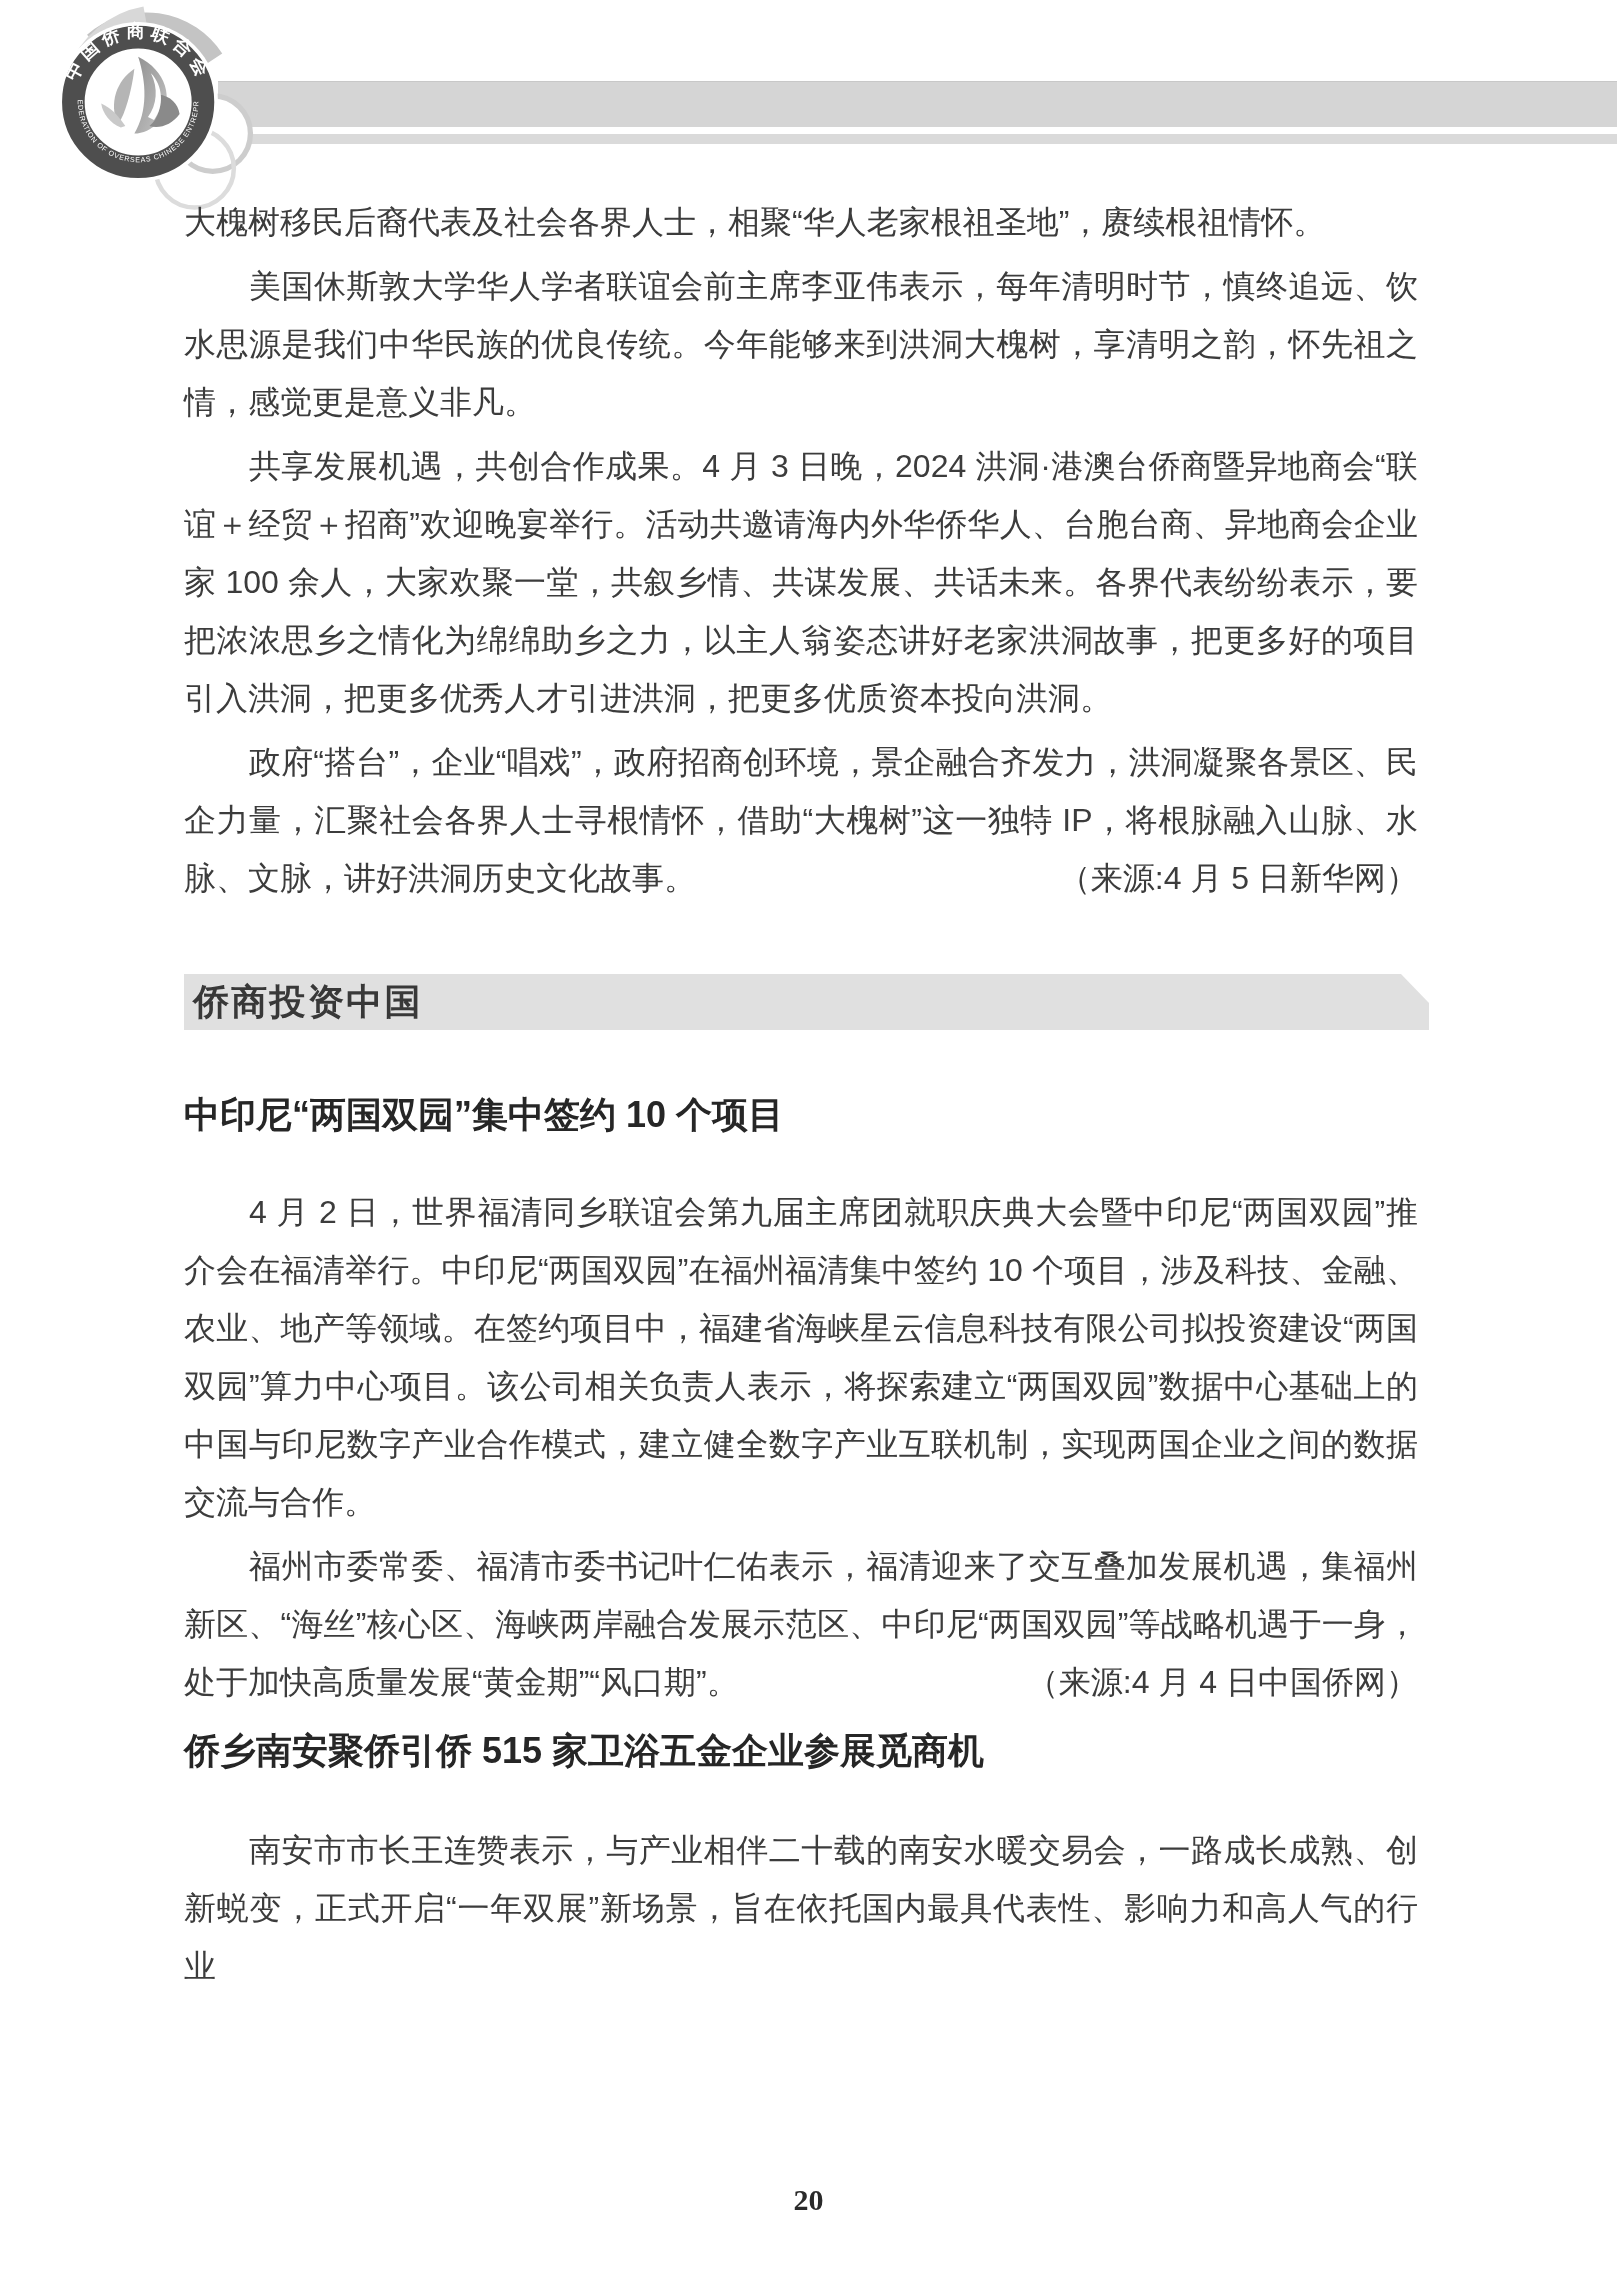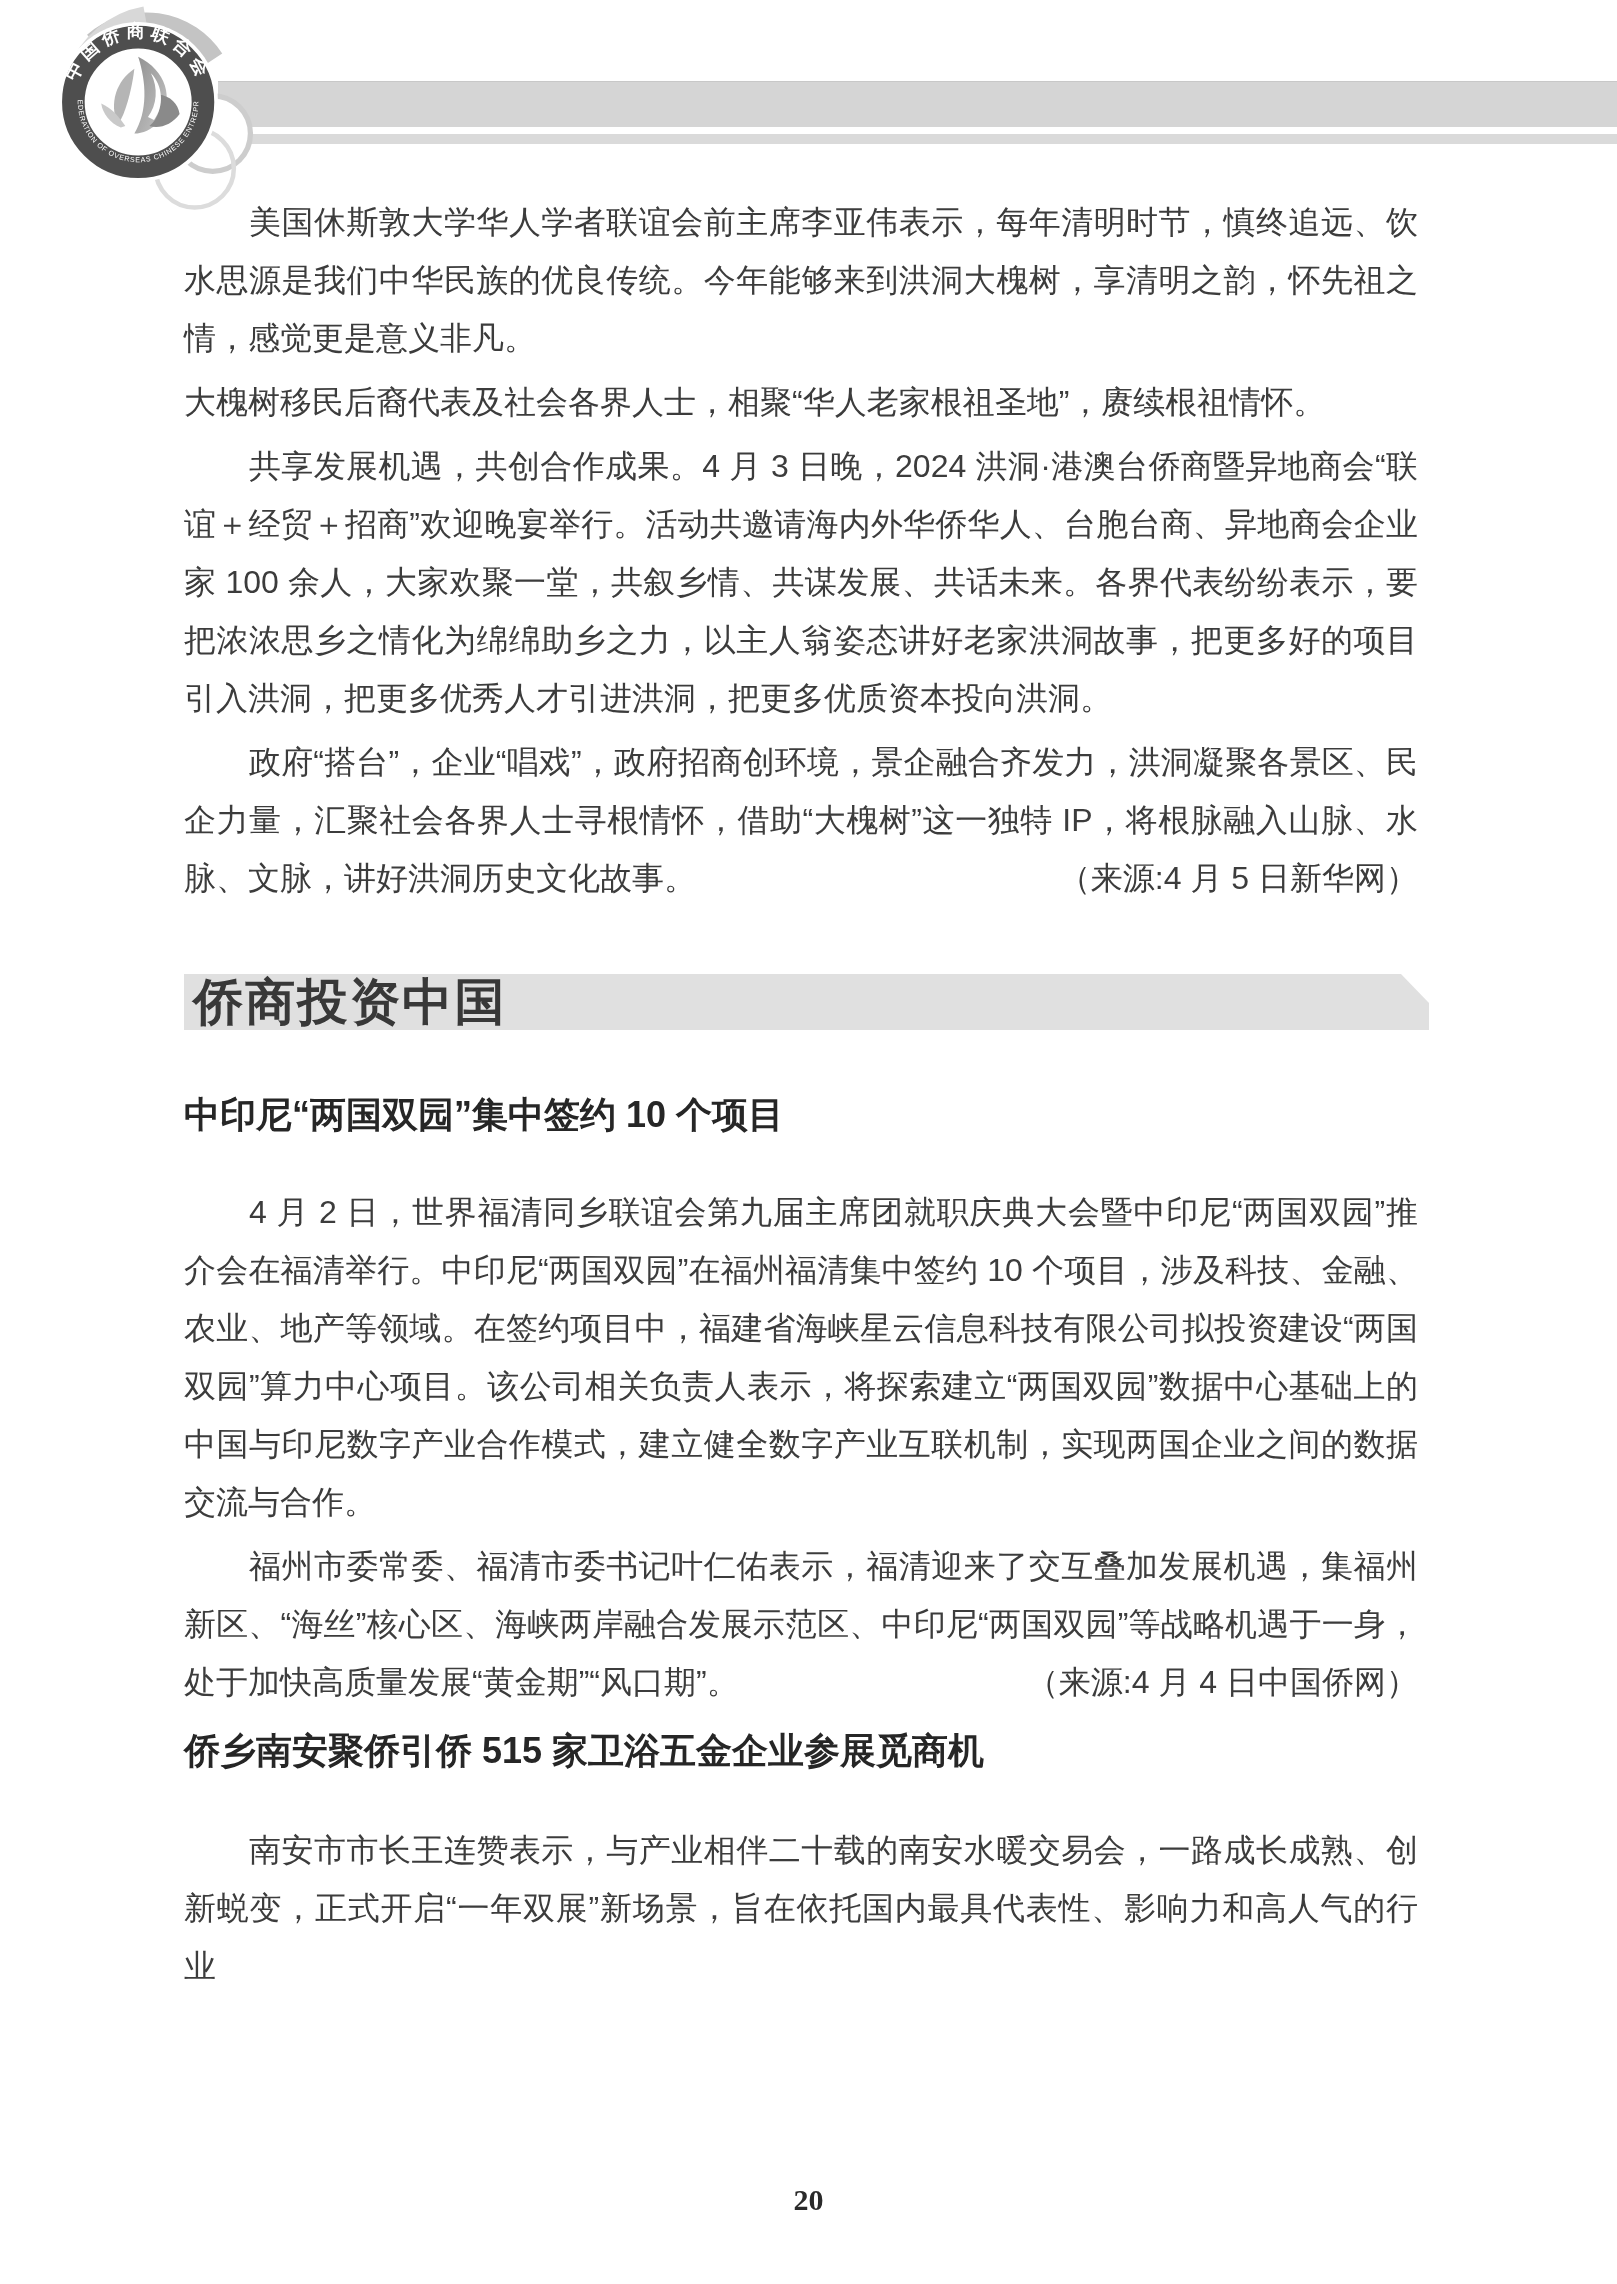--- a/index.html
+++ b/index.html
@@ -21,21 +21,21 @@
     text-align:justify;text-justify:inter-ideograph;}
   .indent{text-indent:65px;}
   .source{float:right;}
   #intro{top:193px;}
   #a1-body{top:1183px;}
   #a2-body{top:1821px;}
   
   .section-band{position:absolute;left:184px;top:974px;width:1245px;height:56px;
     background:#e0e0e0;
     clip-path:polygon(0 0,1217px 0,100% 29px,100% 100%,0 100%);}
-  .band-text{font-family:"Liberation Serif",serif;font-weight:bold;font-size:50px;
+  .band-text{font-family:"Liberation Serif",serif;font-weight:bold;font-size:36px;
     line-height:57px;color:#383838;padding-left:9px;letter-spacing:2.3px;}
   
   .article-title{position:absolute;left:184px;width:1234px;text-align:left;
     font-weight:bold;font-size:36px;line-height:47px;color:#262626;}
   #a1-title{top:1091px;}
   #a2-title{top:1727px;}
   
   .page-number{position:absolute;left:0;width:1617px;top:2183px;text-align:center;
     font-family:"Liberation Serif",serif;font-size:30px;color:#2a2a2a;font-weight:bold;}
 </style>
@@ -75,22 +75,22 @@
 
     <text font-family="Liberation Sans, sans-serif" font-size="24" font-weight="bold" fill="#ffffff" letter-spacing="7">
       <textPath href="#arcTop" startOffset="50%" text-anchor="middle">中国侨商联合会</textPath>
     </text>
     <text font-family="Liberation Sans, sans-serif" font-size="9.5" fill="#ffffff" letter-spacing="1">
       <textPath href="#arcBot" startOffset="50%" text-anchor="middle">CHINA FEDERATION OF OVERSEAS CHINESE ENTREPRENEURS</textPath>
     </text>
   </svg>
 
   <div class="content" id="intro">
+    <p class="body-p"><span>大槐树移民后裔代表及社会各界人士，相聚“华人老家根祖圣地”，赓续根祖情怀。</span></p>
     <p class="body-p indent"><span>美国休斯敦大学华人学者联谊会前主席李亚伟表示，每年清明时节，慎终追远、饮水思源是我们中华民族的优良传统。今年能够来到洪洞大槐树，享清明之韵，怀先祖之情，感觉更是意义非凡。</span></p>
-    <p class="body-p"><span>大槐树移民后裔代表及社会各界人士，相聚“华人老家根祖圣地”，赓续根祖情怀。</span></p>
     <p class="body-p indent"><span>共享发展机遇，共创合作成果。4 月 3 日晚，2024 洪洞·港澳台侨商暨异地商会“联谊＋经贸＋招商”欢迎晚宴举行。活动共邀请海内外华侨华人、台胞台商、异地商会企业家 100 余人，大家欢聚一堂，共叙乡情、共谋发展、共话未来。各界代表纷纷表示，要把浓浓思乡之情化为绵绵助乡之力，以主人翁姿态讲好老家洪洞故事，把更多好的项目引入洪洞，把更多优秀人才引进洪洞，把更多优质资本投向洪洞。</span></p>
     <p class="body-p indent">
       <span>政府“搭台”，企业“唱戏”，政府招商创环境，景企融合齐发力，洪洞凝聚各景区、民企力量，汇聚社会各界人士寻根情怀，借助“大槐树”这一独特 IP，将根脉融入山脉、水脉、文脉，讲好洪洞历史文化故事。</span>
       <span class="source">（来源:4 月 5 日新华网）</span>
     </p>
   </div>
 
   <div class="section-band">
     <div class="band-text">侨商投资中国</div>
   </div>

